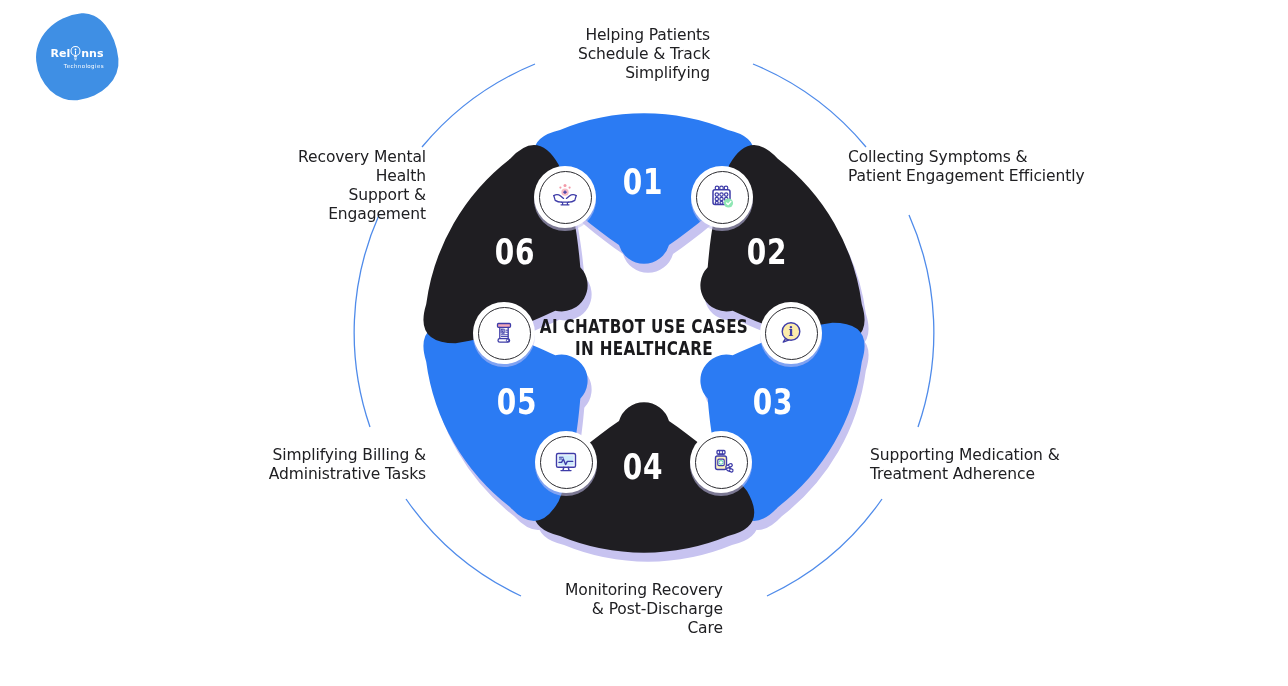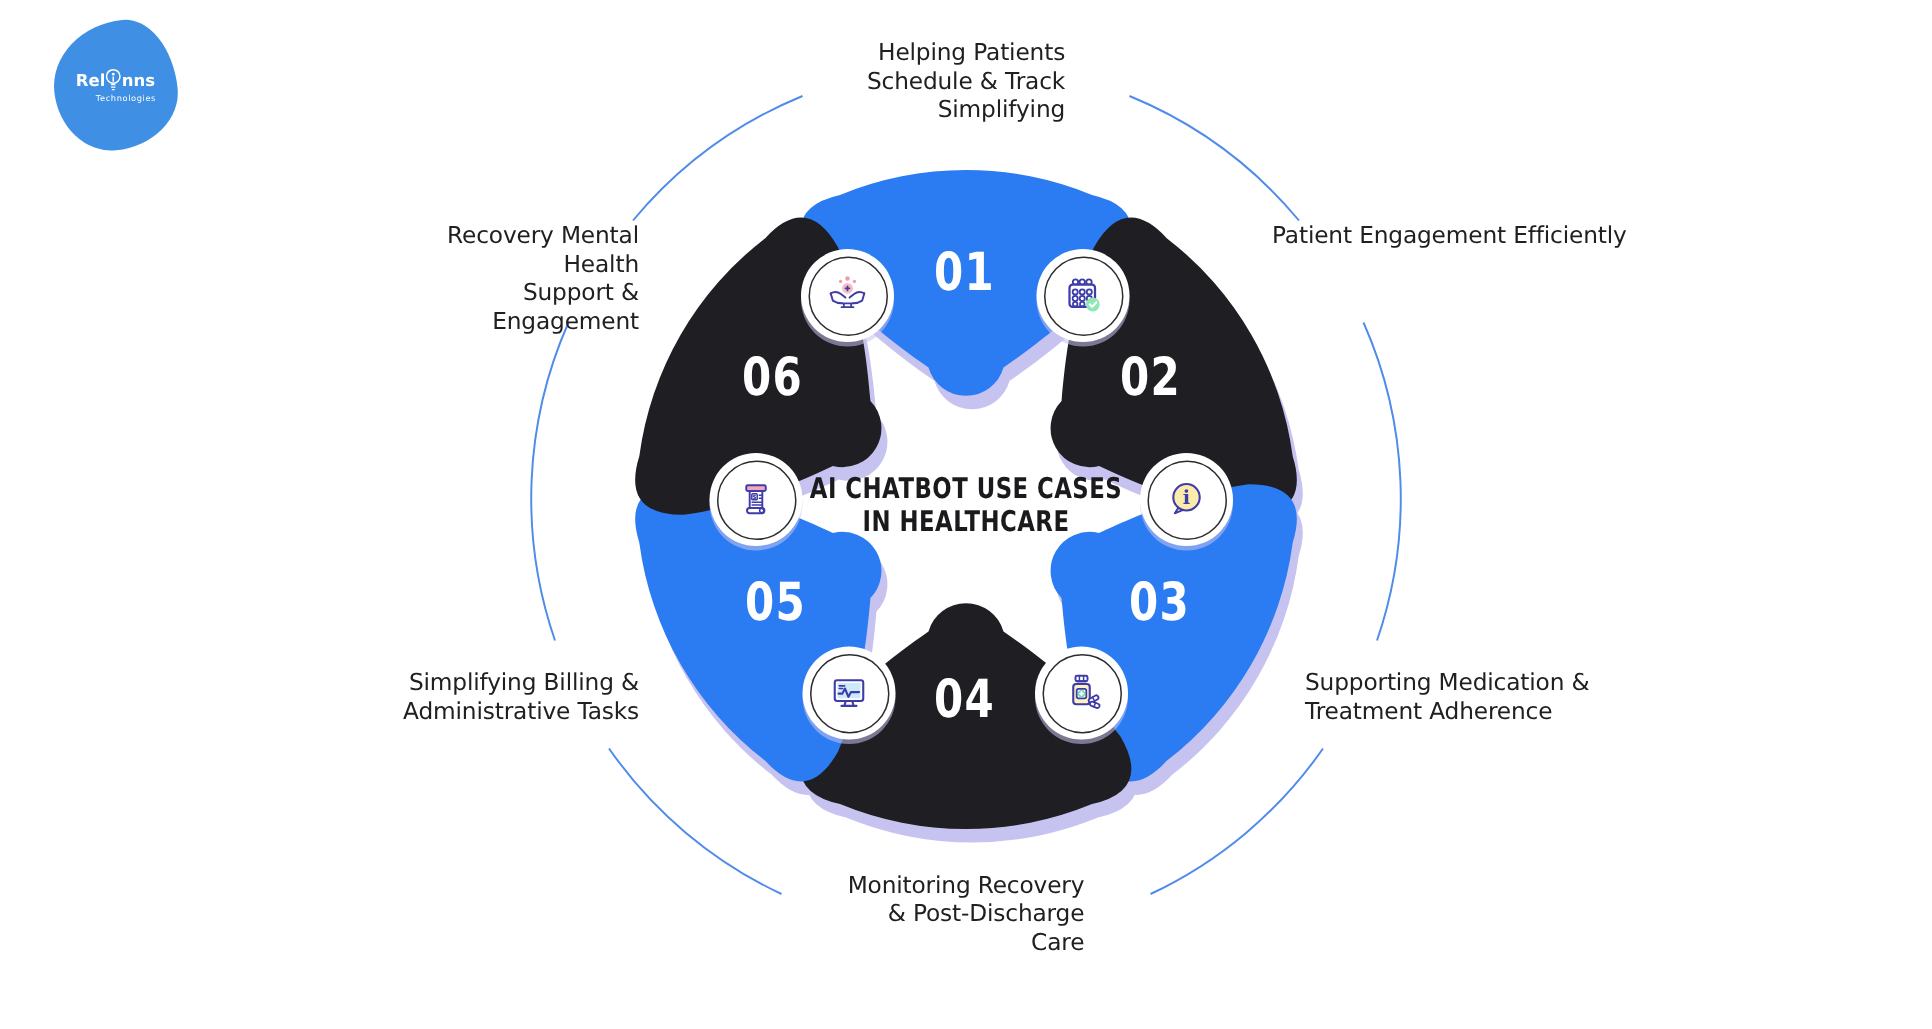--- a/index.html
+++ b/index.html
@@ -112,20 +112,21 @@
     <div>AI CHATBOT USE CASES</div>
     <div>IN HEALTHCARE</div>
   </div>
 
   <div class="label center" style="left:644px;top:26px">
     <div>Helping Patients</div>
     <div>Schedule &amp; Track</div>
     <div>Simplifying</div>
   </div>
   <div class="label" style="left:848px;top:148px">
+    <div>Collecting Symptoms &amp;</div>
     <div>Patient Engagement Efficiently</div>
   </div>
   <div class="label" style="left:870px;top:446px">
     <div>Supporting Medication &amp;</div>
     <div>Treatment Adherence</div>
   </div>
   <div class="label center" style="left:644px;top:581px">
     <div>Monitoring Recovery</div>
     <div>&amp; Post-Discharge</div>
     <div>Care</div>

